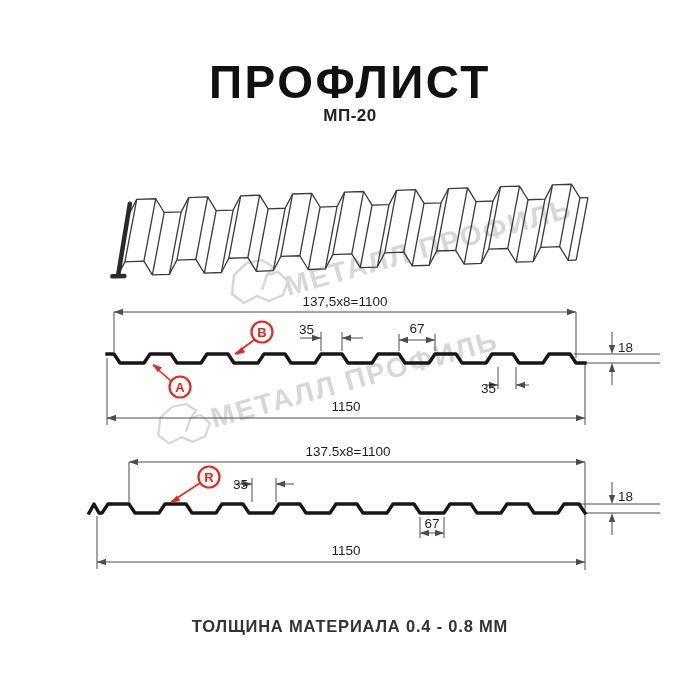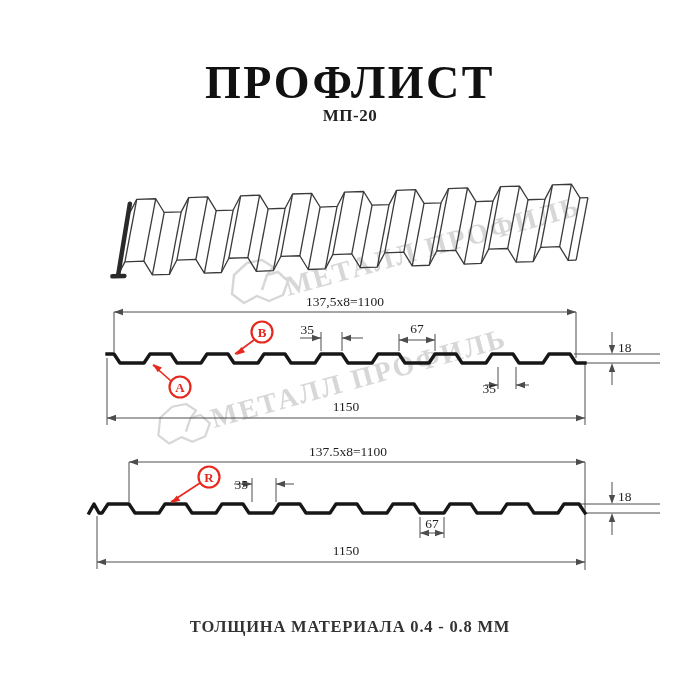--- a/index.html
+++ b/index.html
@@ -1,17 +1,17 @@
 <!DOCTYPE html>
 <html><head>
 <meta charset="utf-8">
 <style>
   html,body{margin:0;padding:0;background:#ffffff;}
   .canvas{position:relative;width:700px;height:700px;background:#ffffff;overflow:hidden;
-          font-family:Liberation Serif, serif;}
+          font-family:Liberation Sans, sans-serif;}
   svg{position:absolute;left:0;top:0;}
   .title{font-size:46px;font-weight:bold;letter-spacing:2.5px;fill:#111111;}
   .subtitle{font-size:17px;font-weight:bold;letter-spacing:0.5px;fill:#222222;}
   .footer{font-size:16.5px;font-weight:bold;letter-spacing:0.8px;fill:#333333;}
   .dimtxt{font-size:13.5px;fill:#1f1f1f;}
   .profile{fill:none;stroke:#171717;stroke-width:3.4;stroke-linejoin:round;stroke-linecap:square;}
   .dimline{stroke:#4d4d4d;stroke-width:1;fill:none;}
   .dimarrow{fill:#4d4d4d;stroke:none;}
   .redline{stroke:#e6281e;stroke-width:1.6;fill:none;}
   .redcircle{fill:none;stroke:#e6281e;stroke-width:2.2;}

